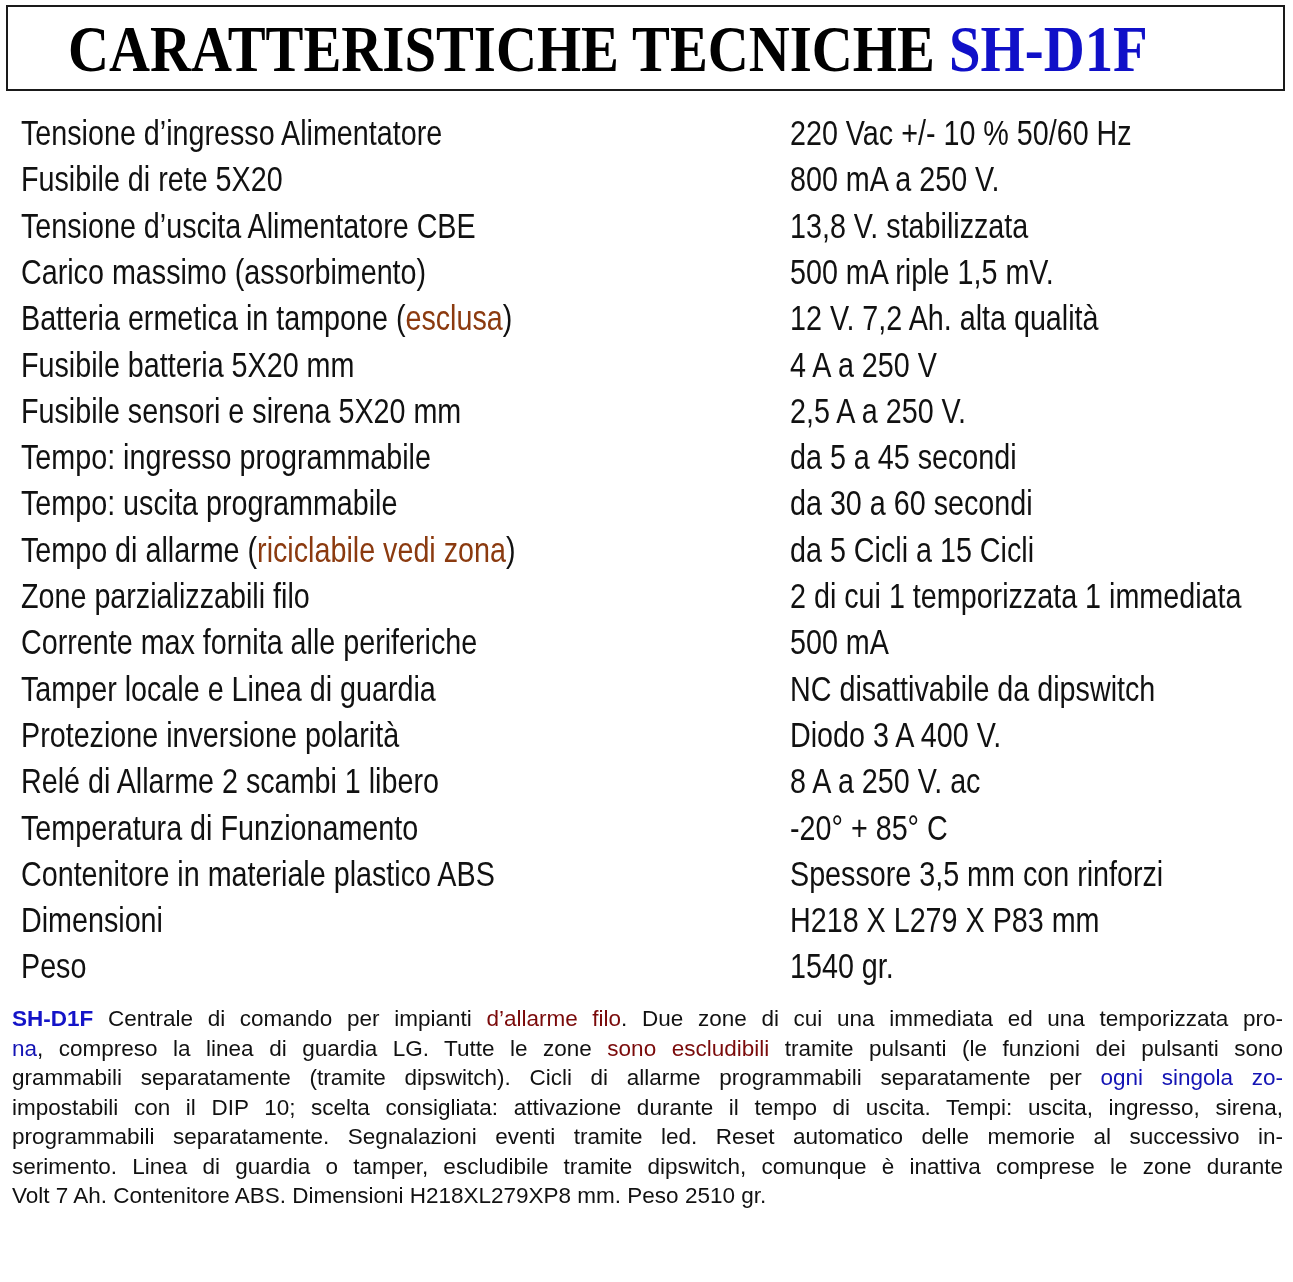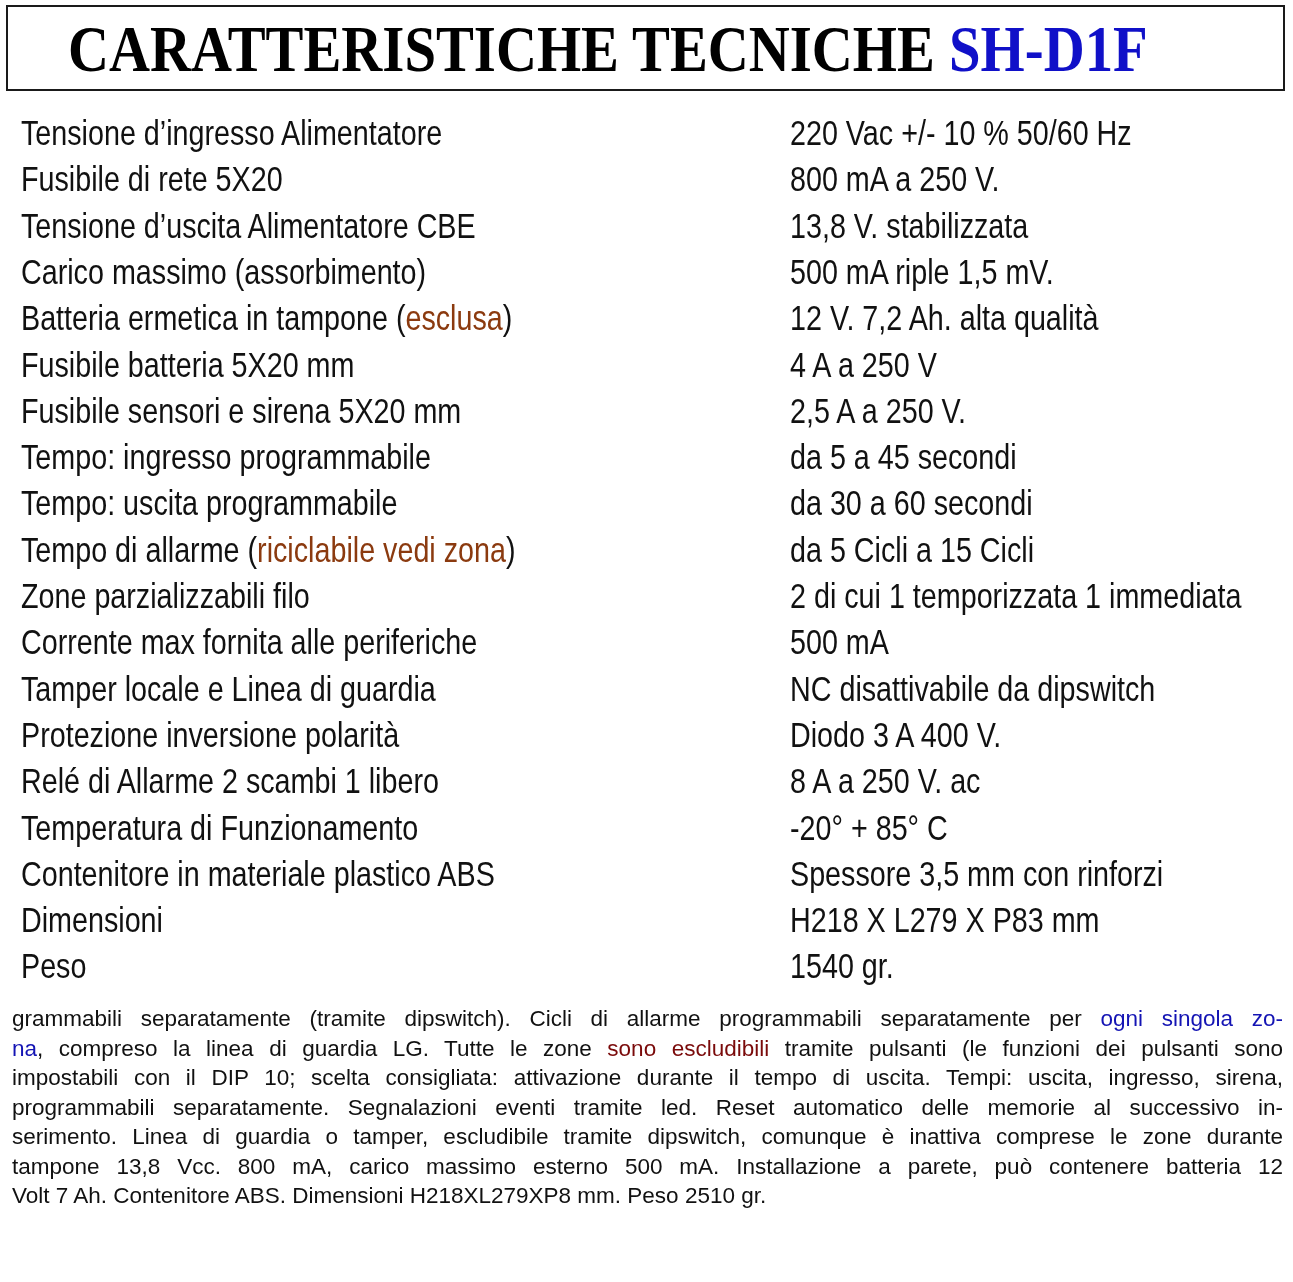--- a/index.html
+++ b/index.html
@@ -172,20 +172,20 @@
       <div class="spec-label">Dimensioni</div>
       <div class="spec-value">H218 X L279 X P83 mm</div>
     </div>
     <div class="spec-row" style="top: 833.4px;">
       <div class="spec-label">Peso</div>
       <div class="spec-value">1540 gr.</div>
     </div>
   </div>
 
 <div class="desc" id="desc">
+    <div class="desc-line"><span class="model">SH-D1F</span><span> Centrale di comando per impianti </span><span class="red">d’allarme filo</span><span>. Due zone di cui una immediata ed una temporizzata pro-</span></div>
+    <div class="desc-line"><span class="blue">na</span><span>, compreso la linea di guardia LG. Tutte le zone </span><span class="red">sono escludibili</span><span> tramite pulsanti (le funzioni dei pulsanti sono</span></div>
     <div class="desc-line"><span>grammabili separatamente (tramite dipswitch). Cicli di allarme programmabili separatamente per </span><span class="blue">ogni singola zo-</span></div>
-    <div class="desc-line"><span class="blue">na</span><span>, compreso la linea di guardia LG. Tutte le zone </span><span class="red">sono escludibili</span><span> tramite pulsanti (le funzioni dei pulsanti sono</span></div>
     <div class="desc-line"><span>impostabili con il DIP 10; scelta consigliata: attivazione durante il tempo di uscita. Tempi: uscita, ingresso, sirena,</span></div>
     <div class="desc-line"><span>programmabili separatamente. Segnalazioni eventi tramite led. Reset automatico delle memorie al successivo in-</span></div>
     <div class="desc-line"><span>serimento. Linea di guardia o tamper, escludibile tramite dipswitch, comunque è inattiva comprese le zone durante</span></div>
-    <div class="desc-line"><span>tampone 13,8 Vcc. 800 mA, carico massimo esterno 500 mA. Installazione a parete, può contenere batteria 12</span></div>
     <div class="desc-line last"><span>Volt 7 Ah. Contenitore ABS. Dimensioni H218XL279XP8 mm. Peso 2510 gr.</span></div>
   </div>
 
 </body></html>

